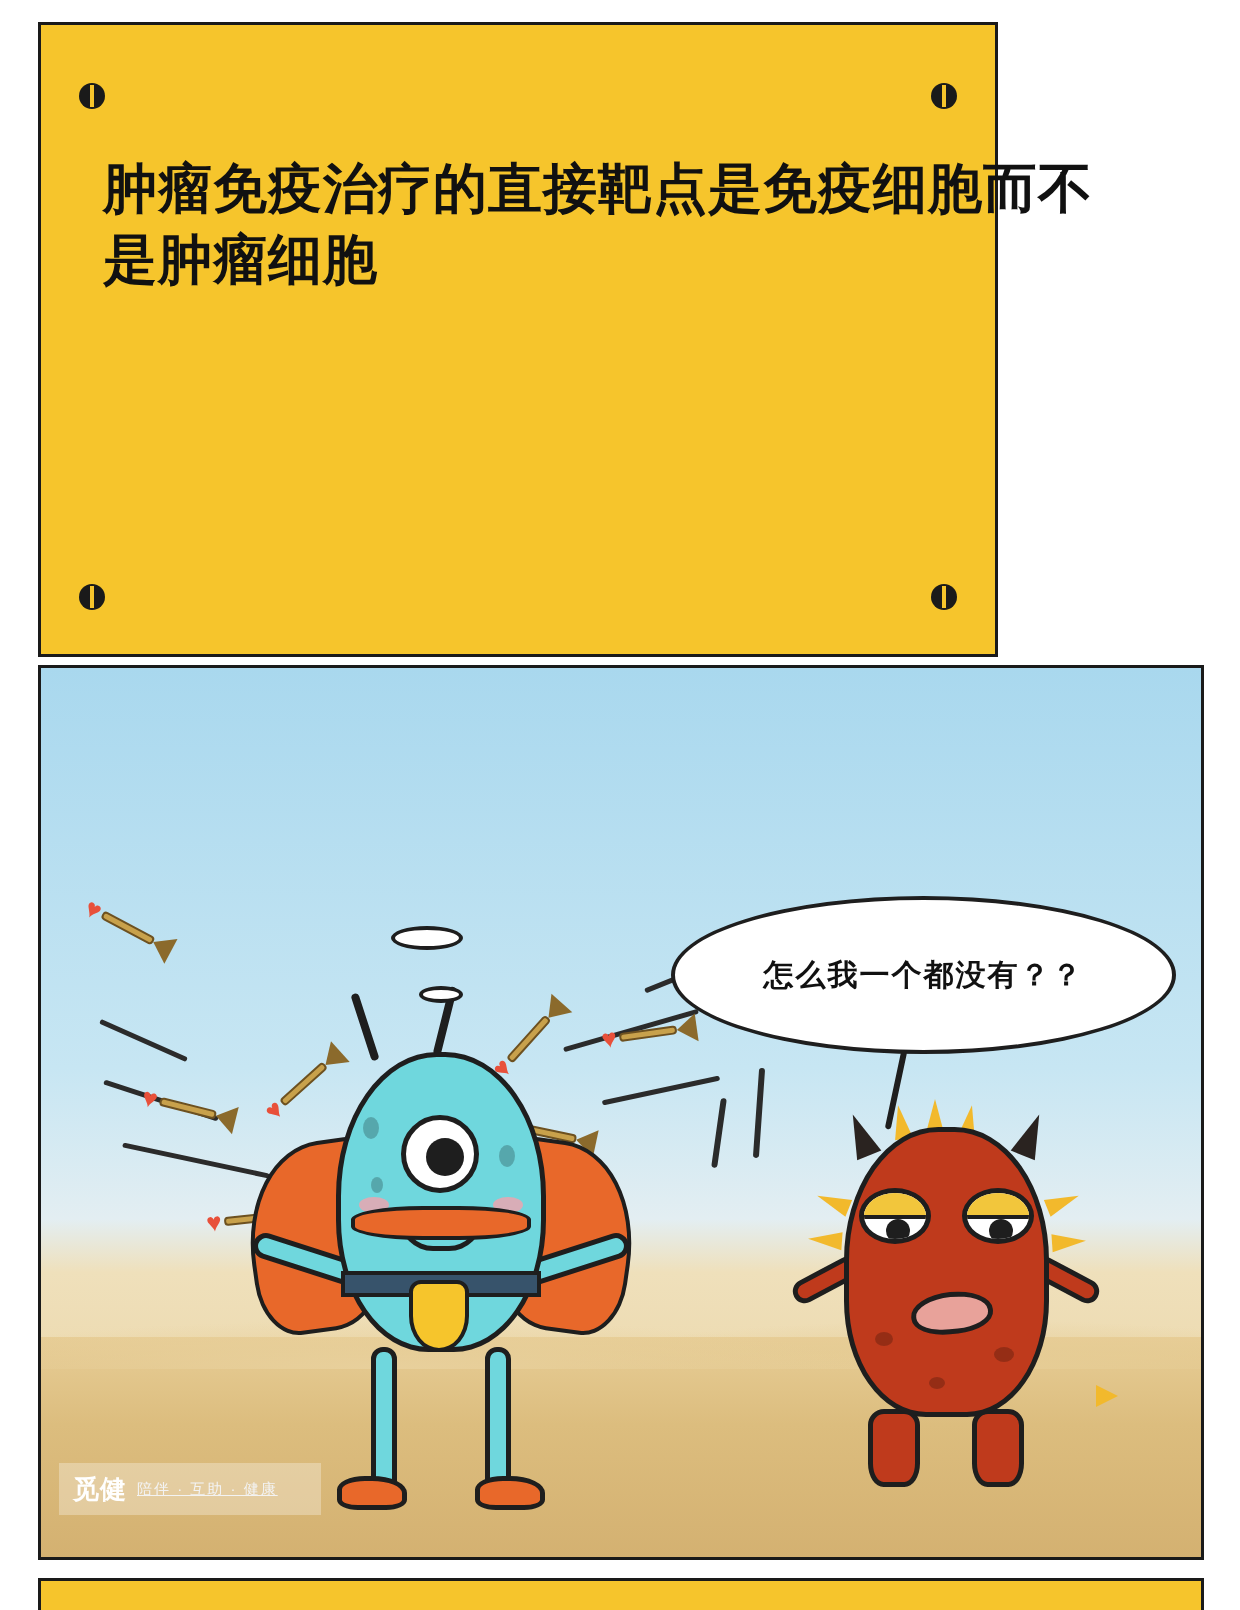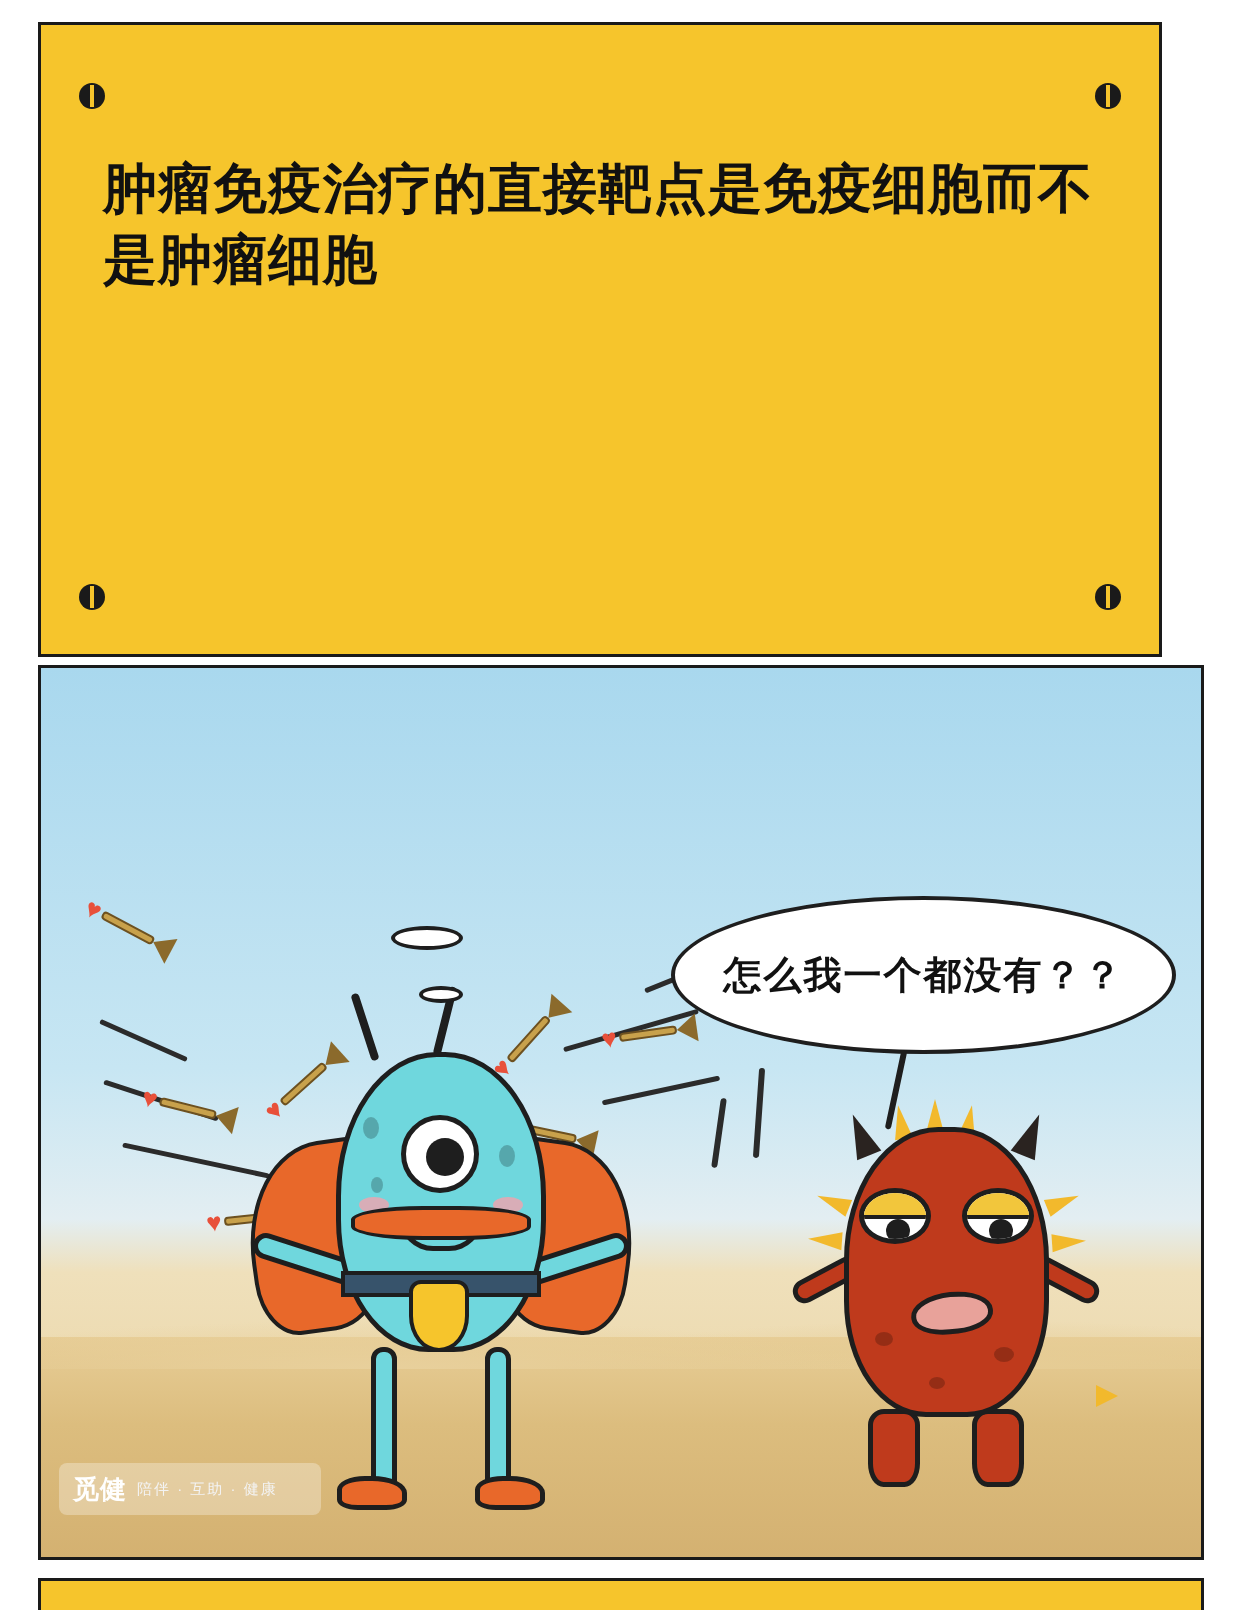--- a/index.html
+++ b/index.html
@@ -19,21 +19,21 @@
     height: 1610px;
     background: #ffffff;
     box-sizing: border-box;
   }
 
   
   .card-top {
     position: absolute;
     left: 38px;
     top: 22px;
-    width: 1124px;
+    width: 960px;
     height: 635px;
     background: #f6c52c;
     border: 3px solid #1a1a1a;
     box-sizing: border-box;
   }
   .screw {
     position: absolute;
     width: 26px;
     height: 26px;
     border-radius: 50%;
@@ -127,21 +127,21 @@
     width: 560px;
     height: 190px;
     font-size: 34px;
     letter-spacing: 2px;
   }
   .bubble-2 {
     left: 630px;
     top: 228px;
     width: 505px;
     height: 158px;
-    font-size: 38px;
+    font-size: 30px;
     letter-spacing: 2px;
     text-align: right;
   }
   .thought-dot {
     position: absolute;
     background: #ffffff;
     border: 4px solid #1e1e1e;
     border-radius: 50%;
     box-sizing: border-box;
   }
@@ -465,32 +465,32 @@
     left: 18px;
     bottom: 42px;
     width: 262px;
     height: 52px;
     background: rgba(255,255,255,0.30);
     display: flex;
     align-items: center;
     padding-left: 14px;
     box-sizing: border-box;
     gap: 10px;
-    border-radius: 8px;
   }
   .watermark .wm-logo {
     font-size: 26px;
     font-weight: bold;
     color: #ffffff;
     letter-spacing: 1px;
   }
   .watermark .wm-slogan {
     font-size: 15px;
     color: #f3f3f3;
     letter-spacing: 2px;
+    text-decoration: underline;
   }
 
   
   .bottom-strip {
     position: absolute;
     left: 38px;
     top: 1578px;
     width: 1166px;
     height: 32px;
     background: #f6c52c;

